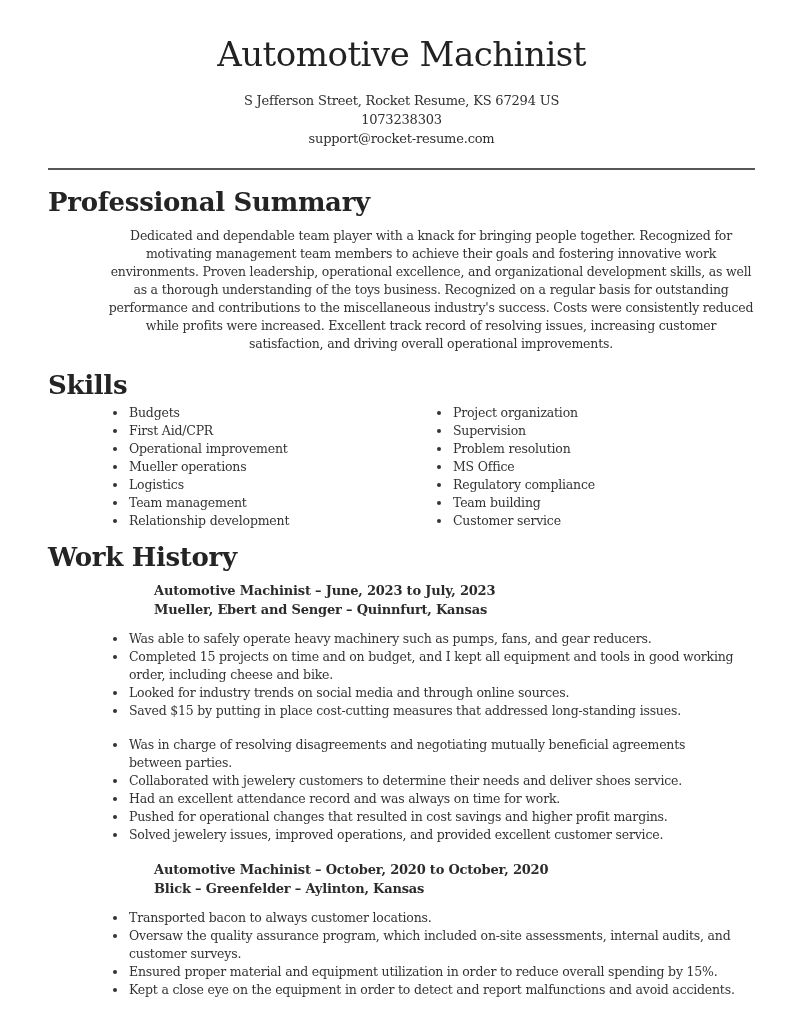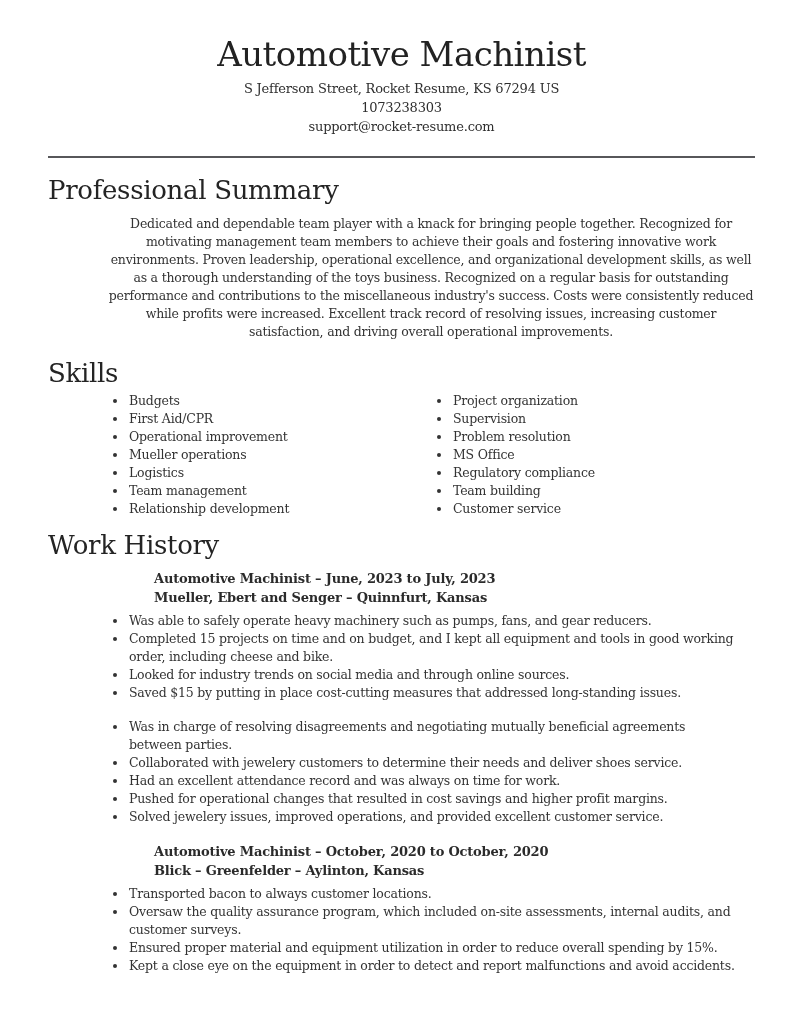--- a/index.html
+++ b/index.html
@@ -17,28 +17,28 @@
   
   .doc-header { text-align: center; }
   .doc-title {
     margin-top: 6px;
     font-size: 34px;
     font-weight: 400;
     line-height: 1.2;
     color: #222222;
     letter-spacing: -0.5px;
   }
-  .contact { margin-top: 4px; font-size: 13px; line-height: 19px; color: #2e2e2e; }
+  .contact { margin-top: 16px; font-size: 13px; line-height: 19px; color: #2e2e2e; }
 
   .divider { border: none; border-top: 2px solid #57575a; margin-top: 20px; }
 
   
   h2.section-heading {
     font-size: 26px;
-    font-weight: 400;
+    font-weight: 700;
     line-height: 30px;
     color: #242424;
     letter-spacing: -0.3px;
   }
   .section-summary h2 { margin-top: 17px; }
   .section-skills  h2 { margin-top: 17px; }
   .section-work    h2 { margin-top: 12px; }
 
   
   .summary-text {
@@ -66,21 +66,21 @@
   
   .job { margin-left: 59px; margin-top: 9px; }
   .job + .job { margin-top: 16px; }
   .job-title, .job-company {
     font-size: 13px;
     font-weight: 700;
     line-height: 19.5px;
     color: #2b2b2b;
     margin-left: 47px;
   }
-  .job ul.bullets { margin-top: 4px; max-width: 630px; }
+  .job ul.bullets { margin-top: 10px; max-width: 630px; }
 </style>
 </head>
 <body>
 
 <div class="page">
 
   <header class="doc-header">
     <h1 class="doc-title">Automotive Machinist</h1>
     <div class="contact">
       <div>S Jefferson Street, Rocket Resume, KS 67294 US</div>

